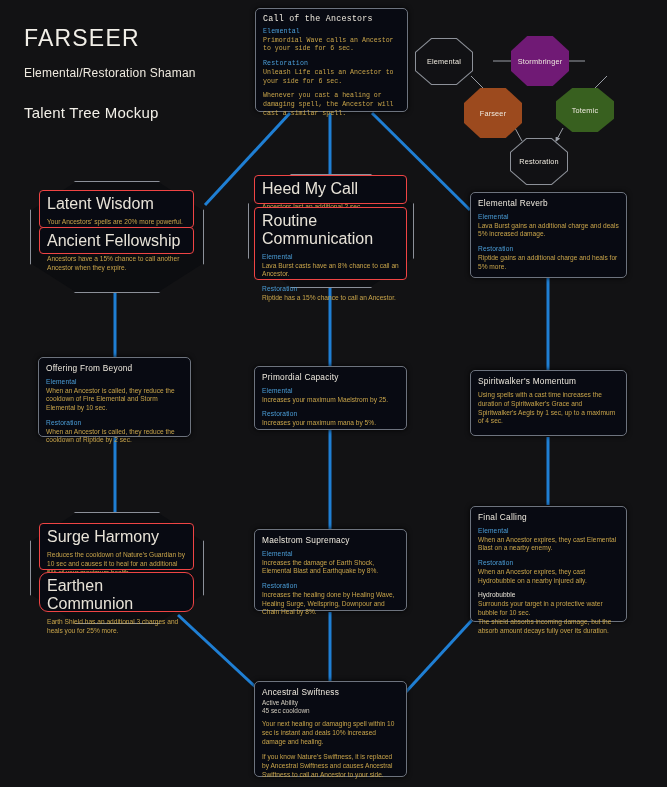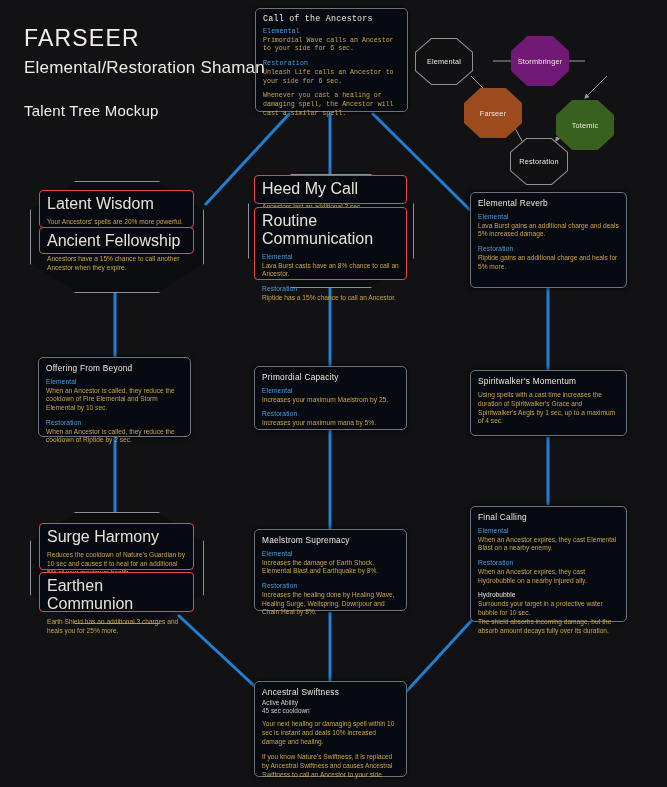--- a/index.html
+++ b/index.html
@@ -7,21 +7,21 @@
     width:667px;height:787px;position:relative;overflow:hidden;
     font-family:"Liberation Sans","DejaVu Sans",sans-serif;
     background:#121214;
     color:#e8e3d8;
   }
   #wires{position:absolute;left:0;top:0;width:667px;height:787px;z-index:1;}
 
   
   .title-block{position:absolute;left:24px;top:26px;z-index:4;}
   .t-main{font-size:23px;letter-spacing:1.2px;color:#f2efe8;line-height:1.05;}
-  .t-sub{font-size:17px;color:#efeae0;margin-top:8px;letter-spacing:.2px;}
+  .t-sub{font-size:12px;color:#efeae0;margin-top:16px;letter-spacing:.2px;}
   .t-mock{font-size:15px;color:#f2efe8;margin-top:24px;letter-spacing:.2px;}
 
   
   .node{
     position:absolute;z-index:3;
     background:#080a12;
     border:1px solid #6d737e;
     border-radius:5px;
     padding:5px 7px 6px 7px;
     box-sizing:border-box;
@@ -117,21 +117,21 @@
 
   <div class="hex" style="left:96px;top:20px;width:58px;height:50px;background:#701a75;">
     <span>Stormbringer</span>
   </div>
 
 
   <div class="hex" style="left:49px;top:72px;width:58px;height:50px;background:#9c4a1e;">
     <span>Farseer</span>
   </div>
 
-  <div class="hex" style="left:141px;top:72px;width:58px;height:50px;background:#38601f;margin-top:12px;">
+  <div class="hex" style="left:141px;top:72px;width:58px;height:44px;background:#38601f;">
     <span>Totemic</span>
   </div>
 
   <div class="hex outline" style="left:95px;top:122px;width:58px;height:47px;">
     <div class="hex-in"></div>
     <span>Restoration</span>
   </div>
 </div>
 
 <div class="node" style="left:255px;top:8px;width:153px;height:104px;font-family:Liberation Mono, monospace;">
@@ -189,21 +189,21 @@
         <div class="spec-h">Elemental</div>
         <div class="btxt" style="white-space: pre-line;">Lava Burst casts have an 8% chance to call an Ancestor.</div>
       </div>
       <div class="para">
         <div class="spec-h">Restoration</div>
         <div class="btxt" style="white-space: pre-line;">Riptide has a 15% chance to call an Ancestor.</div>
       </div>
     </div>
 </div>
 
-<div class="node" style="left:470px;top:192px;width:157px;height:96px;">
+<div class="node" style="left:470px;top:192px;width:157px;height:86px;">
   <div class="n-title">Elemental Reverb</div>
   <div>
       <div class="para">
         <div class="spec-h">Elemental</div>
         <div class="btxt" style="white-space: pre-line;">Lava Burst gains an additional charge and deals 5% increased damage.</div>
       </div>
       <div class="para">
         <div class="spec-h">Restoration</div>
         <div class="btxt" style="white-space: pre-line;">Riptide gains an additional charge and heals for 5% more.</div>
       </div>
@@ -251,21 +251,21 @@
   <div class="octa-fill"></div>
 </div>
 <div class="sub-node" style="left:39px;top:523px;width:155px;height:47px;">
   <div class="n-title">Surge Harmony</div>
   <div>
       <div class="para">
         <div class="btxt" style="white-space: pre-line;">Reduces the cooldown of Nature's Guardian by 10 sec and causes it to heal for an additional 5% of your maximum health.</div>
       </div>
     </div>
 </div>
-<div class="sub-node" style="left:39px;top:572px;width:155px;height:40px;">
+<div class="sub-node" style="left:39px;top:572px;width:155px;height:40px;border-radius:9px;">
   <div class="n-title">Earthen Communion</div>
   <div>
       <div class="para">
         <div class="btxt" style="white-space: pre-line;">Earth Shield has an additional 3 charges and heals you for 25% more.</div>
       </div>
     </div>
 </div>
 
 <div class="node" style="left:254px;top:529px;width:153px;height:82px;">
   <div class="n-title">Maelstrom Supremacy</div>

